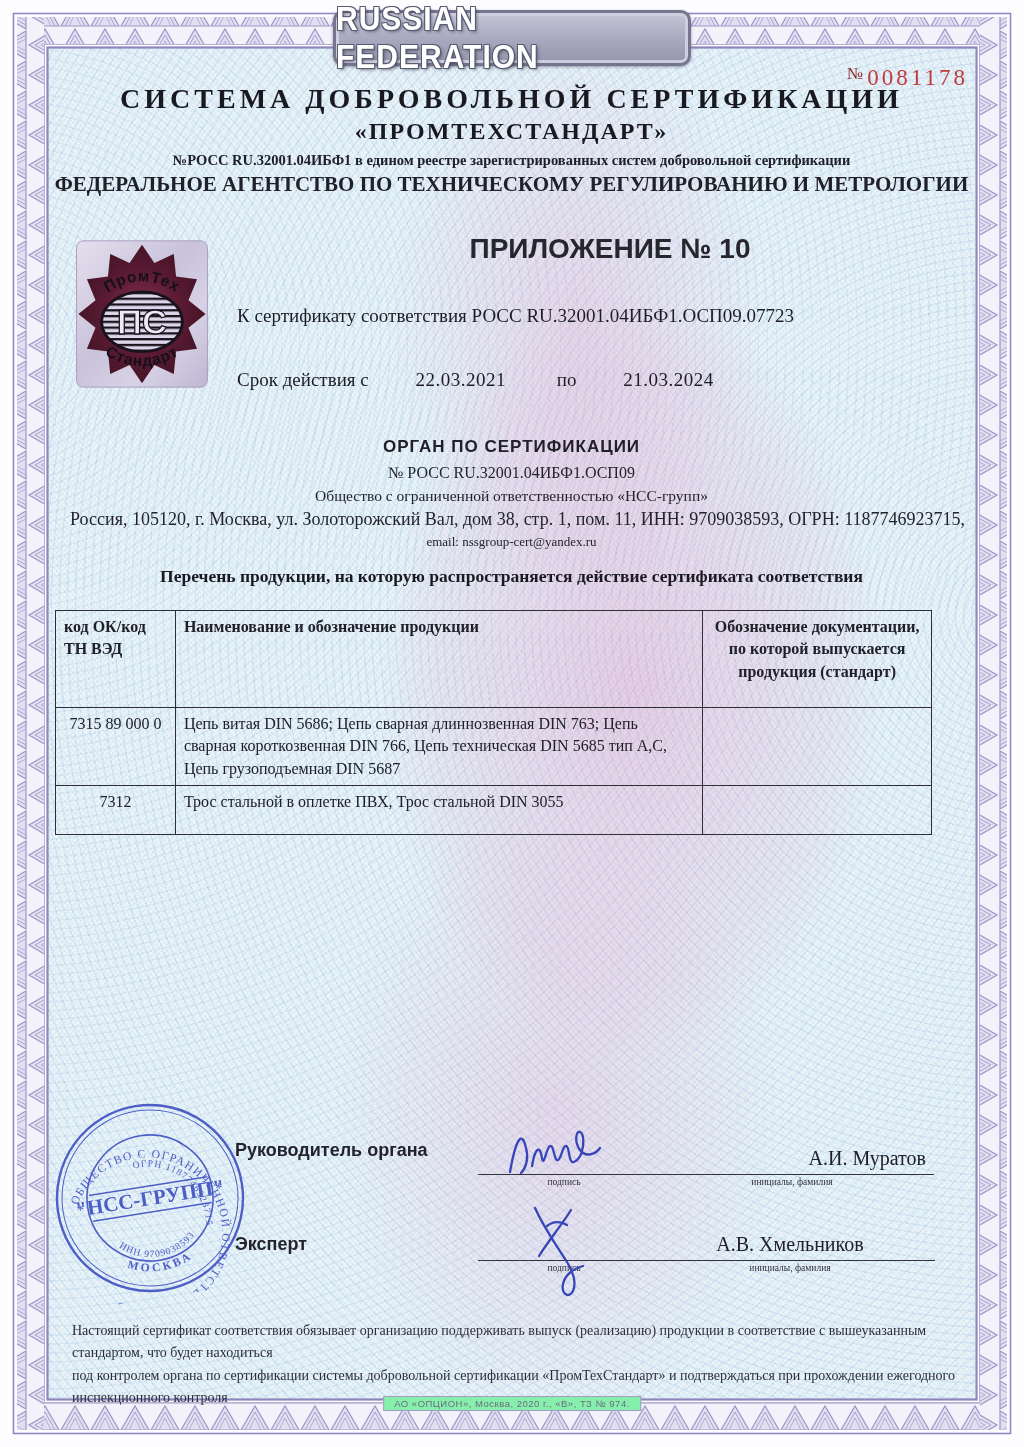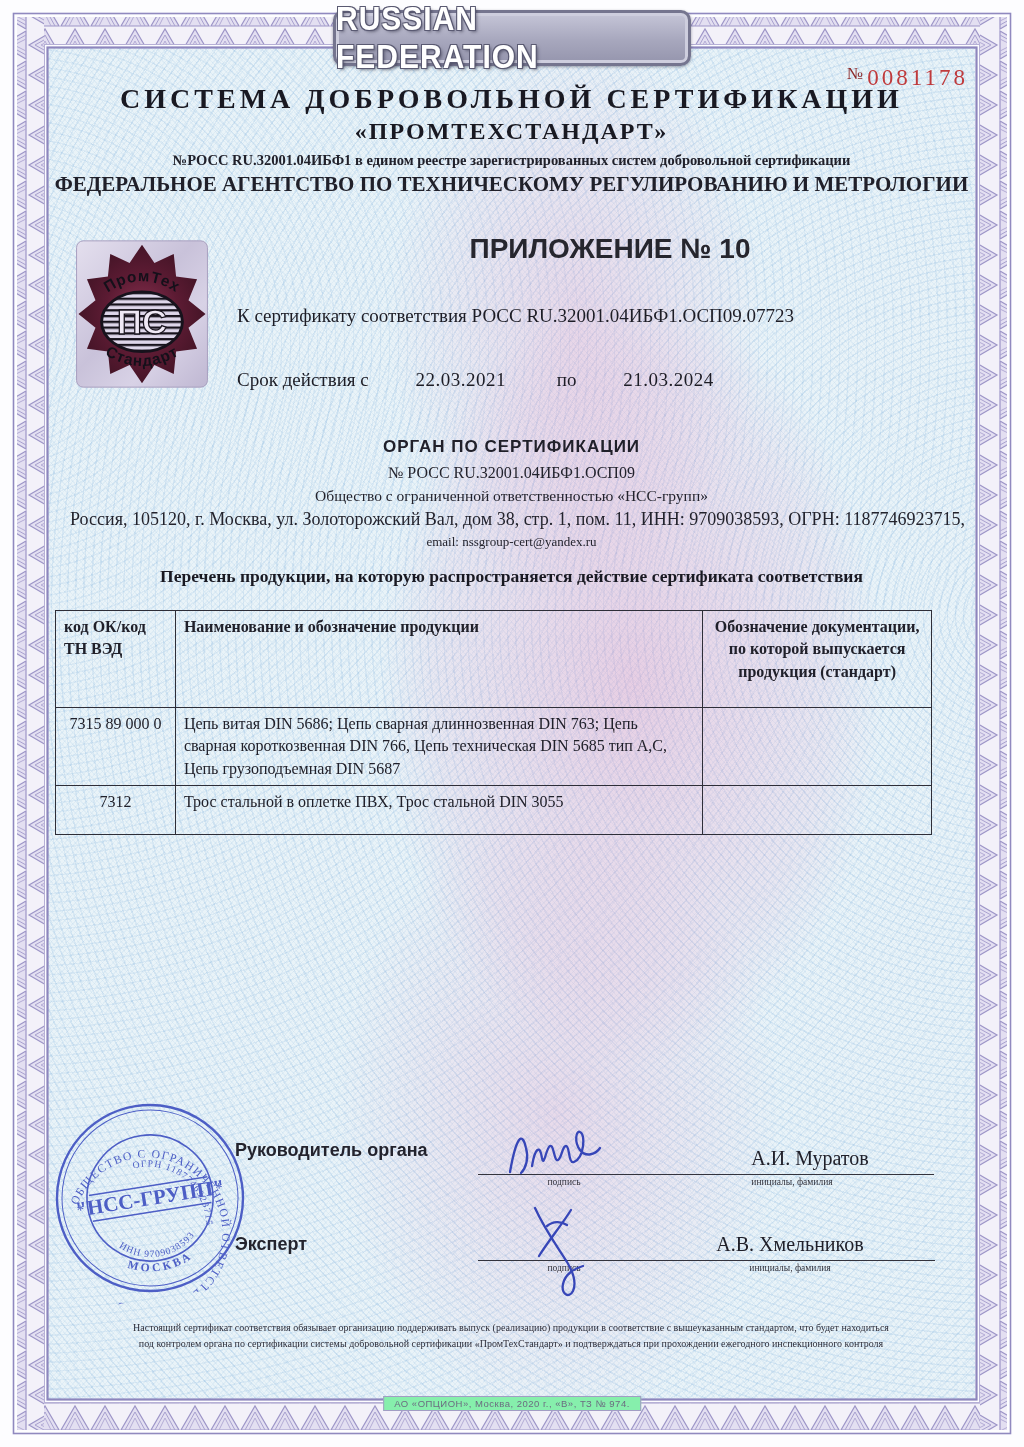--- a/index.html
+++ b/index.html
@@ -62,22 +62,22 @@
   table.prod .r2 td{height:38px;}
   table.prod td.code{text-align:center;}
   
   .sig-label{position:absolute;z-index:2;font-family:"Liberation Sans","DejaVu Sans",sans-serif;
     font-weight:bold;font-size:18px;color:#23232d;}
   .sig-line{position:absolute;z-index:2;border-top:1.5px solid #33333d;}
   .sig-caption{position:absolute;z-index:2;text-align:center;font-size:9.5px;color:#33333d;}
   .sig-name{position:absolute;z-index:2;text-align:center;font-size:20px;color:#20202a;}
   .sig-svg{position:absolute;z-index:3;}
   
-  .finep{position:absolute;left:56px;right:58px;top:1320px;z-index:2;text-align:center;
-    font-size:10px;line-height:1.6;color:#2e2e3a;}
+  .finep{position:absolute;left:72px;right:58px;top:1320px;z-index:2;text-align:left;
+    font-size:14px;line-height:1.6;color:#2e2e3a;}
   .imprint{position:absolute;left:50%;transform:translateX(-50%);top:1396px;z-index:3;
     background:#86efac;border:1px solid #a29dc4;padding:1px 10px;white-space:nowrap;
     font-family:"Liberation Sans","DejaVu Sans",sans-serif;font-size:9.5px;color:#6b6b80;letter-spacing:.5px;}
   .stamp{position:absolute;left:50px;top:1098px;z-index:2;transform:rotate(-9deg);opacity:.92;}
   .logo{position:absolute;left:72px;top:237px;z-index:2;}
 </style>
 </head>
 <body>
 
 <div class="page">
@@ -241,21 +241,21 @@
 
   <div class="sig-label" style="left:235px;top:1140px;">Руководитель органа</div>
   <svg class="sig-svg" style="left:500px;top:1124px;" width="130" height="56" viewBox="0 0 130 56">
     <g stroke="#3646b8" stroke-width="2.3" fill="none" stroke-linecap="round">
       <path d="M10 48 C16 14 22 6 26 24 C29 34 26 44 21 49"></path>
       <path d="M32 42 C35 24 40 20 42 34 C44 44 46 24 50 22 C54 20 54 38 58 36 C62 34 62 22 66 22 C70 22 68 40 74 38 C84 34 86 10 80 8 C76 6 74 18 80 26 C86 34 96 30 100 24"></path>
     </g>
   </svg>
   <div class="sig-line" style="left:478px;top:1174px;width:172px;"></div>
   <div class="sig-caption" style="left:478px;top:1177px;width:172px;">подпись</div>
-  <div class="sig-name" style="left:668px;top:1147px;width:284px;">А.И. Муратов</div>
+  <div class="sig-name" style="left:642px;top:1147px;width:284px;text-align:right;">А.И. Муратов</div>
   <div class="sig-line" style="left:650px;top:1174px;width:284px;"></div>
   <div class="sig-caption" style="left:650px;top:1177px;width:284px;">инициалы, фамилия</div>
 
   <div class="sig-label" style="left:235px;top:1234px;">Эксперт</div>
   <svg class="sig-svg" style="left:505px;top:1196px;" width="120" height="106" viewBox="0 0 120 106">
     <g stroke="#3646b8" stroke-width="2.3" fill="none" stroke-linecap="round">
       <path d="M30 12 C40 34 52 50 62 66 C68 76 72 86 68 95 C64 103 56 98 58 88 C60 78 70 72 78 70"></path>
       <path d="M66 14 C56 30 44 44 34 60"></path>
       <path d="M42 30 C48 25 56 25 62 29"></path>
     </g>

